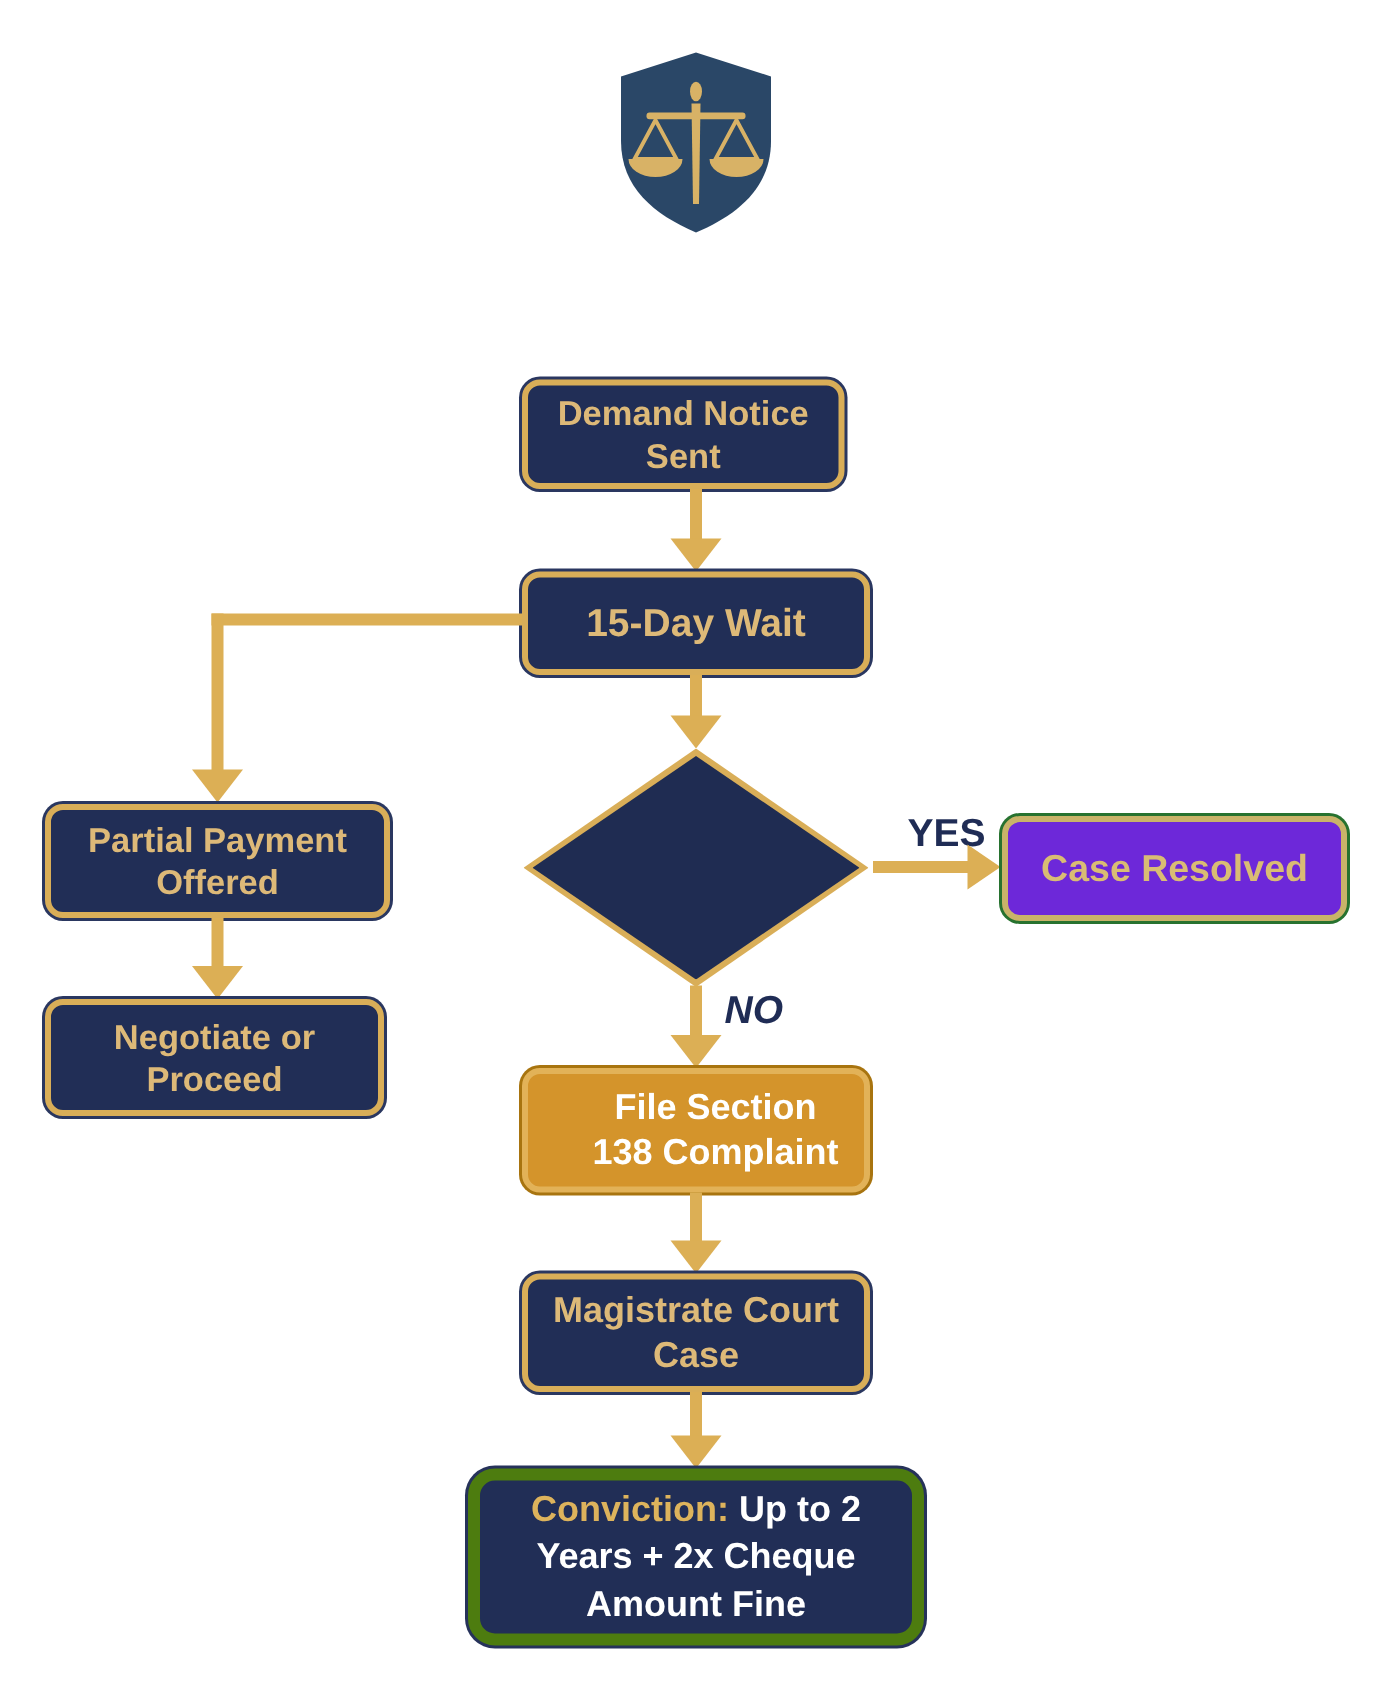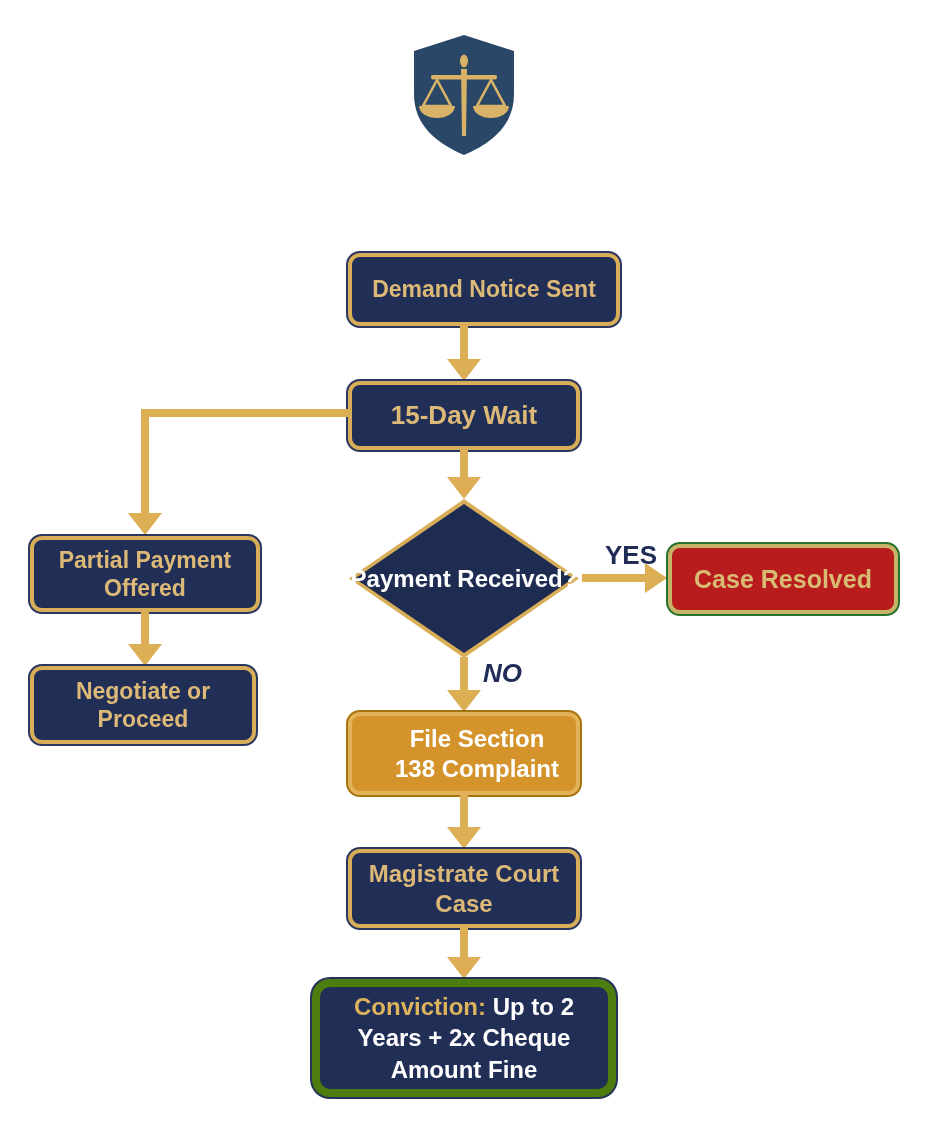--- a/index.html
+++ b/index.html
@@ -18,21 +18,21 @@
   .node{
     position:absolute;display:flex;align-items:center;justify-content:center;
     text-align:center;font-weight:700;line-height:1.22;border-radius:12px;
     box-sizing:border-box;padding:4px 10px;
   }
   .node-navy{
     background:#212E56;border:4px solid #D9AE58;color:#DDB978;
     box-shadow:0 0 0 2px #2A3760;
   }
   .node-green{
-    background:#b91c1c;border:4px solid #C9B369;color:#D9BC74;
+    background:#6d28d9;border:4px solid #C9B369;color:#D9BC74;
     box-shadow:0 0 0 2px #27722F;
   }
   .node-orange{
     background:#D4942B;border:4px solid #E2B258;color:#FFFFFF;
     box-shadow:0 0 0 2px #A8740F;
   }
   .node-red{
     background:#212E56;border:8px solid #4d7c0f;color:#FFFFFF;border-radius:18px;
     box-shadow:0 0 0 2px #26325A;
   }
@@ -81,21 +81,21 @@
       <polygon points="57,39 63,39 62,106 58,106" fill="#D8B266"></polygon>
       <rect x="27" y="45" width="66" height="4.5" rx="2" fill="#D8B266"></rect>
       <path d="M33 50 L19 76 L47 76 Z" fill="none" stroke="#D8B266" stroke-width="2.6"></path>
       <path d="M15 76 A18 12 0 0 0 51 76 Z" fill="#D8B266"></path>
       <path d="M87 50 L73 76 L101 76 Z" fill="none" stroke="#D8B266" stroke-width="2.6"></path>
       <path d="M69 76 A18 12 0 0 0 105 76 Z" fill="#D8B266"></path>
     </svg>
   </div>
 
 
-  <div class="node node-navy" style="left:348px;top:253px;width:272px;height:73px;font-size:23px;">Demand Notice Sent</div>
+  <div class="node node-navy" style="left:348px;top:253px;width:215px;height:73px;font-size:23px;">Demand Notice Sent</div>
 
   <div class="vline" style="left:460px;top:326px;width:8px;height:36px;"></div>
   <div class="arrow-down" style="left:447px;top:359px;"></div>
 
   <div class="node node-navy" style="left:348px;top:381px;width:232px;height:69px;font-size:26px;">15-Day Wait</div>
 
   <div class="hline" style="left:141px;top:409px;width:207px;height:8px;"></div>
   <div class="vline" style="left:141px;top:409px;width:8px;height:106px;"></div>
   <div class="arrow-down" style="left:128px;top:513px;"></div>
 
@@ -105,21 +105,20 @@
   <div class="node node-navy" style="left:30px;top:536px;width:230px;height:76px;font-size:23px;">Partial Payment Offered</div>
 
   <div class="vline" style="left:141px;top:612px;width:8px;height:34px;"></div>
   <div class="arrow-down" style="left:128px;top:644px;"></div>
 
   <div class="node node-navy" style="left:30px;top:666px;width:226px;height:78px;font-size:23px;">Negotiate or Proceed</div>
 
   <div class="diamond-outer">
     <div class="diamond-inner"></div>
   </div>
-  <div class="diamond-label">Payment Received?</div>
 
   <div class="edge-label" style="left:561px;top:540px;margin-left:44px;">YES</div>
   <div class="hline" style="left:582px;top:574px;width:64px;height:8px;"></div>
   <div class="arrow-right" style="left:645px;top:563px;"></div>
 
   <div class="node node-green" style="left:668px;top:544px;width:230px;height:70px;font-size:25px;">Case Resolved</div>
 
   <div class="edge-label" style="left:483px;top:658px;font-style:italic;">NO</div>
   <div class="vline" style="left:460px;top:657px;width:8px;height:35px;"></div>
   <div class="arrow-down" style="left:447px;top:690px;"></div>

